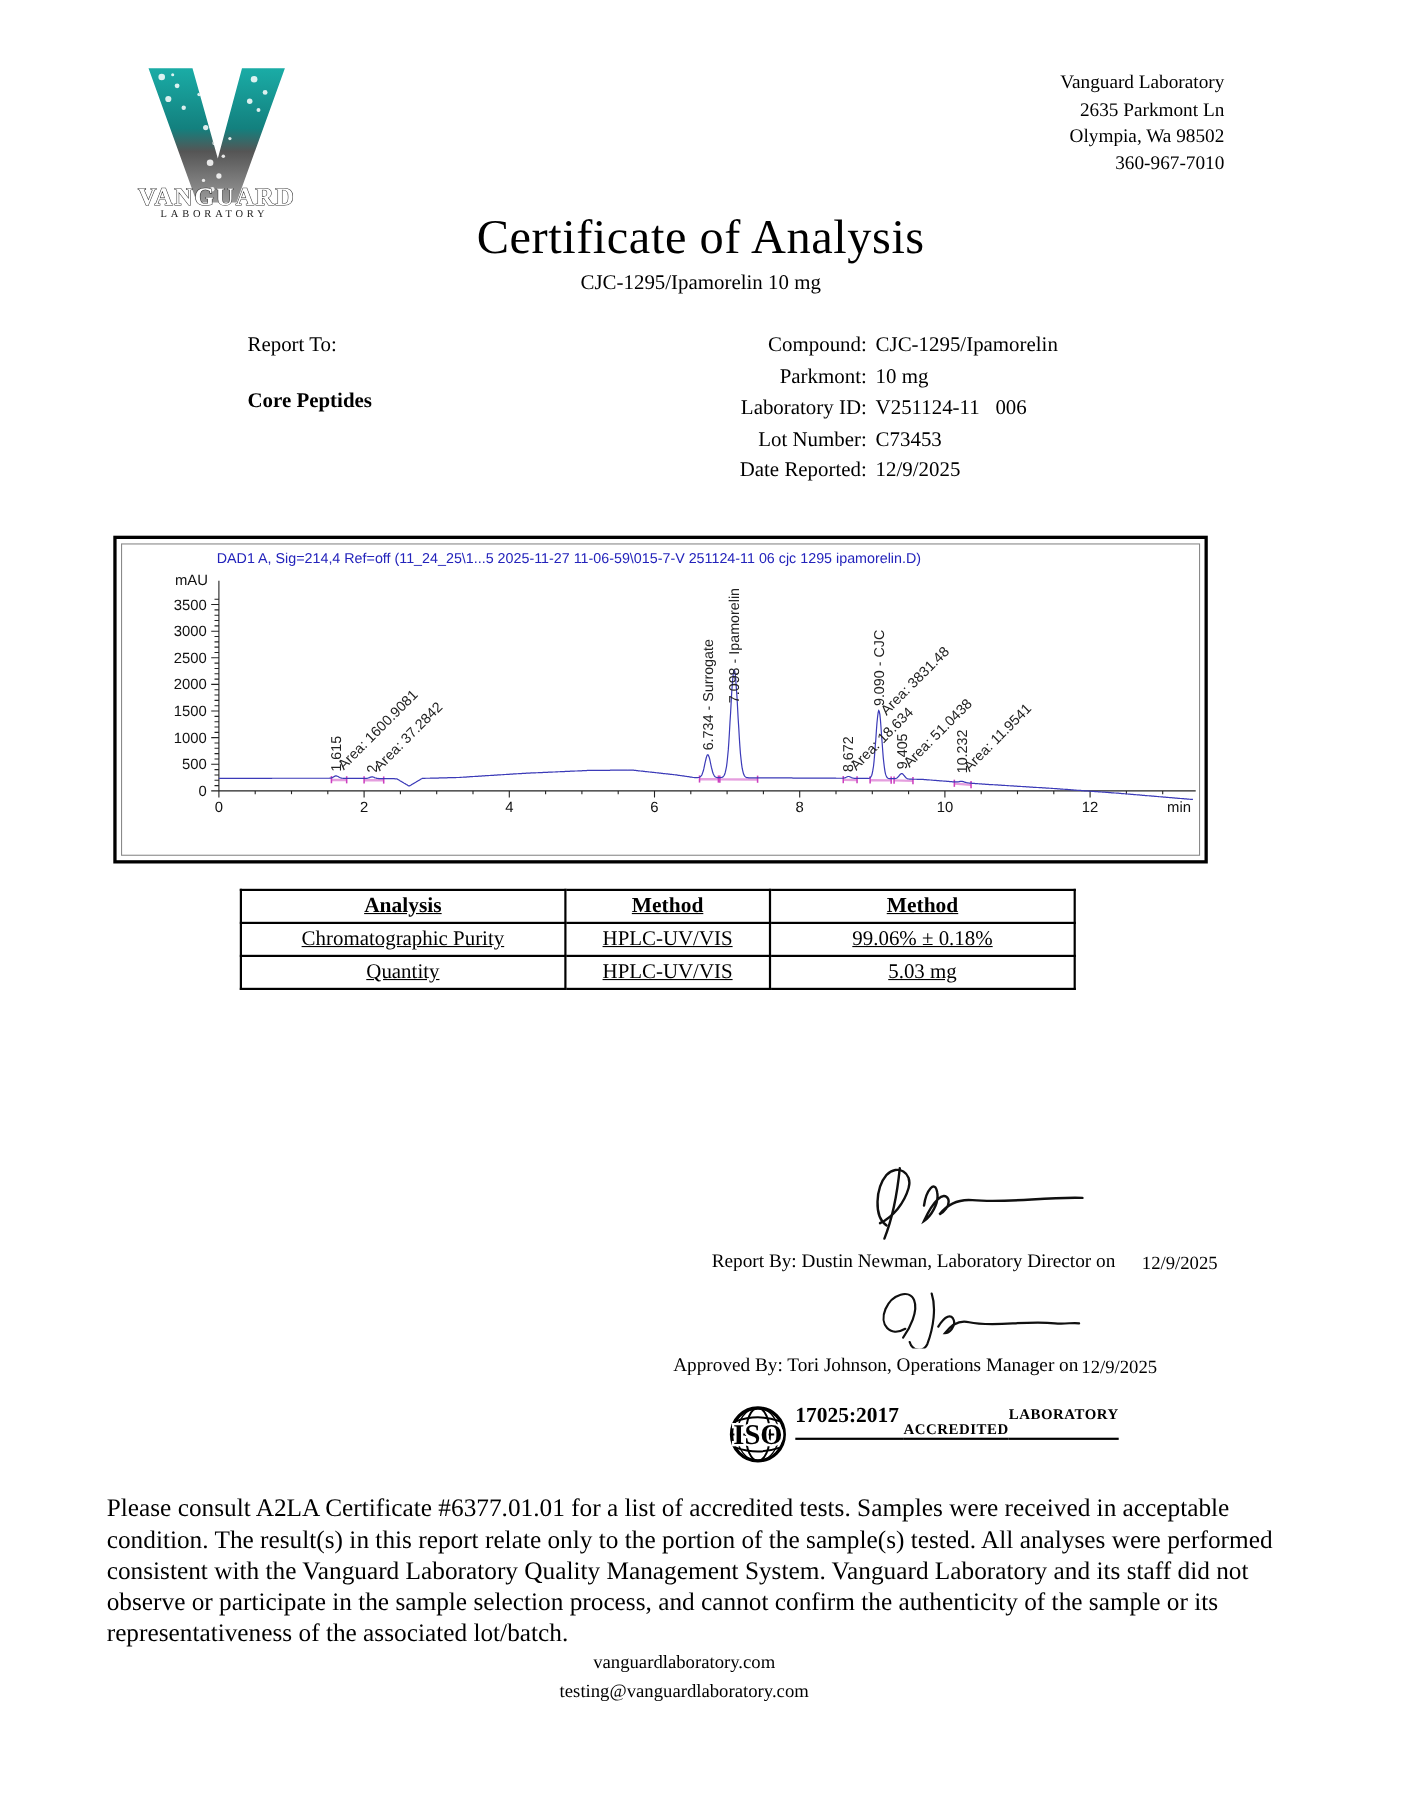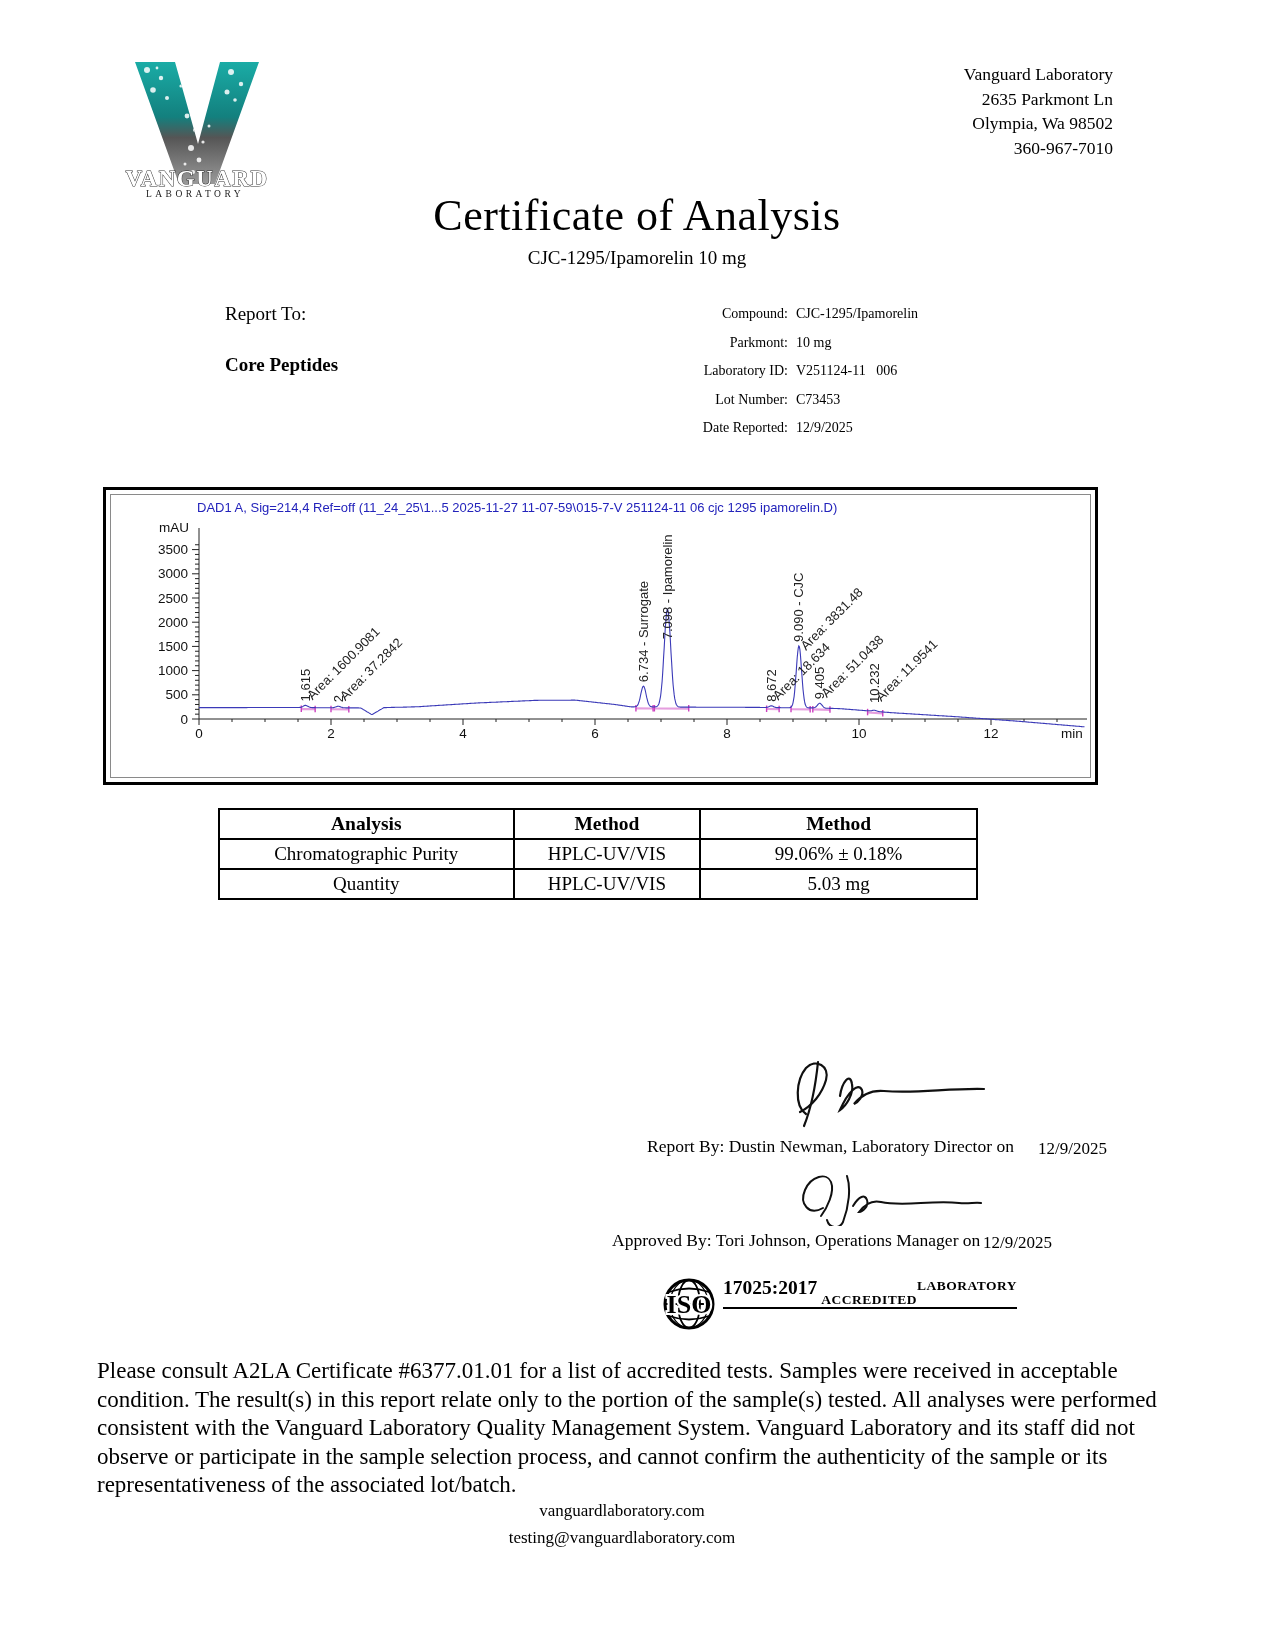--- a/index.html
+++ b/index.html
@@ -5,33 +5,33 @@
   html,body{margin:0;padding:0;background:#fff;}
   .page{position:relative;width:1275px;height:1650px;background:#fff;overflow:hidden;
         font-family:"Liberation Serif",serif;color:#000;}
   .abs{position:absolute;}
   
   .address{right:162px;top:62px;width:420px;text-align:right;font-size:17.5px;line-height:24.5px;}
   .doc-title{left:37px;top:190px;width:1200px;text-align:center;font-size:44px;letter-spacing:0.5px;}
   .doc-subtitle{left:37px;top:247px;width:1200px;text-align:center;font-size:19px;}
   .report-to{left:225px;top:300px;font-size:19px;line-height:28.5px;}
   .report-to .name{font-weight:bold;margin-top:22px;}
-  .info{left:430px;top:300px;width:560px;font-size:14px;}
+  .info{left:430px;top:300px;width:560px;font-size:19px;}
   .info .row{display:flex;line-height:28.5px;}
   .info .lbl{flex:0 0 358px;text-align:right;}
   .info .val{padding-left:8px;white-space:pre;}
   
   .chartbox{left:103px;top:487px;width:989px;height:292px;border:3px solid #000;background:#fff;}
   .chartinner{position:absolute;left:4px;top:4px;right:4px;bottom:4px;border:1px solid #8a8a8a;background:#fff;overflow:hidden;}
   .charttitle{padding:5px 0 0 86px;font-family:"Liberation Sans",sans-serif;font-size:13px;color:#2323bb;white-space:nowrap;}
   #chromatogram{display:block;font-family:"Liberation Sans",sans-serif;}
   
   table.results{position:absolute;left:218px;top:808px;width:760px;border-collapse:collapse;
         font-size:19px;text-align:center;}
-  table.results th,table.results td{border:2px solid #000;padding:1px 4px;height:26px;}
+  table.results th,table.results td{border:2px solid #000;padding:1px 4px;height:26px;text-decoration:underline;}
   table.results th{font-size:19.5px;}
   .c1{width:293px}.c2{width:183px}.c3{width:278px}
   
   .sigline{font-size:17.5px;white-space:nowrap;}
   .sigdate{font-size:17px;white-space:nowrap;}
   
   .iso{left:662px;top:1277px;display:flex;gap:7px;align-items:flex-start;}
   .isotext{display:flex;}
   .isotext .std{font-size:19.5px;font-weight:bold;border-bottom:2px solid #000;line-height:22px;padding-right:4px;}
   .isotext .acc{font-size:13.5px;font-weight:bold;border-bottom:2px solid #000;line-height:15px;letter-spacing:0.5px;margin-top:15px;}
@@ -114,21 +114,21 @@
       <span class="val">C73453</span>
     </div>
     <div class="row">
       <span class="lbl">Date Reported:</span>
       <span class="val">12/9/2025</span>
     </div>
   </div>
 
   <div class="abs chartbox">
     <div class="chartinner">
-      <div class="charttitle">DAD1 A, Sig=214,4 Ref=off (11_24_25\1...5 2025-11-27 11-07-59\015-7-V 251124-11 06 cjc 1295 ipamorelin.D)</div>
+      <div class="charttitle">DAD1 A, Sig=214,4 Ref=off (11_24_25\1...5 2025-11-27 11-06-59\015-7-V 251124-11 06 cjc 1295 ipamorelin.D)</div>
       <svg id="chromatogram" width="983" height="254">
           <line x1="88" y1="13" x2="88" y2="204" stroke="#222" stroke-width="1"></line>
           <line x1="88" y1="204" x2="976" y2="204" stroke="#222" stroke-width="1"></line>
           <line x1="81" y1="204" x2="88" y2="204" stroke="#222" stroke-width="1"></line>
           <line x1="84" y1="199.16" x2="88" y2="199.16" stroke="#222" stroke-width="1"></line>
           <line x1="84" y1="194.32" x2="88" y2="194.32" stroke="#222" stroke-width="1"></line>
           <line x1="84" y1="189.48" x2="88" y2="189.48" stroke="#222" stroke-width="1"></line>
           <line x1="84" y1="184.64" x2="88" y2="184.64" stroke="#222" stroke-width="1"></line>
           <line x1="81" y1="179.8" x2="88" y2="179.8" stroke="#222" stroke-width="1"></line>
           <line x1="84" y1="174.96" x2="88" y2="174.96" stroke="#222" stroke-width="1"></line>

